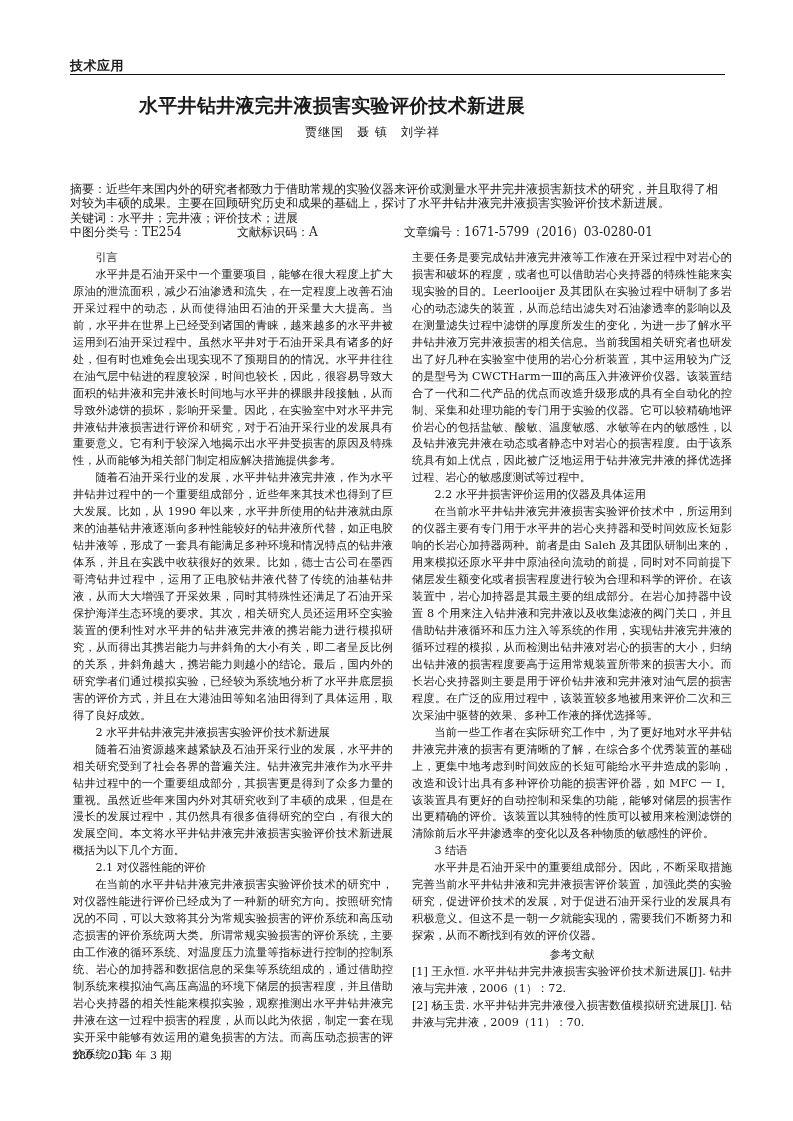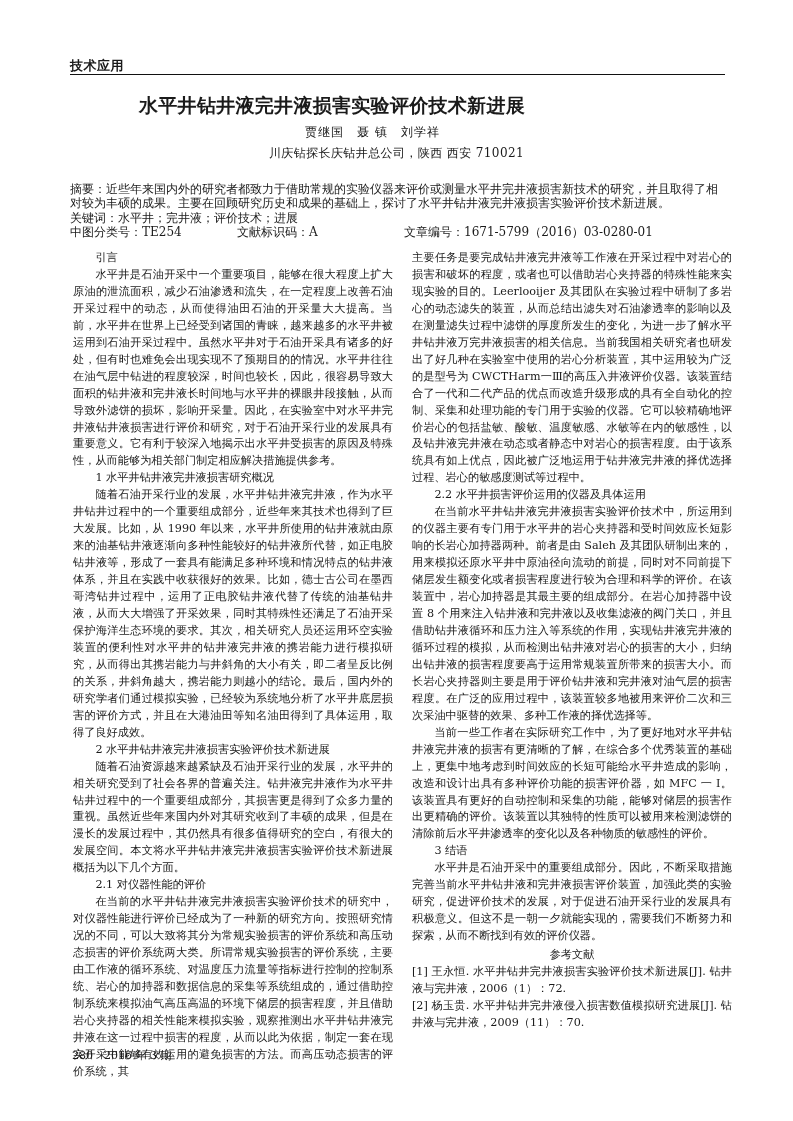--- a/index.html
+++ b/index.html
@@ -27,37 +27,35 @@
   </style>
 </head>
 <body>
 
 <div class="page">
   <div class="running-head">技术应用</div>
   <div class="head-rule"></div>
 
   <div class="title">水平井钻井液完井液损害实验评价技术新进展</div>
   <div class="authors">贾继国　聂 镇　刘学祥</div>
-  <div class="affil">川庆钻探长庆钻井总公司，陕西 西安 710021</div>
 
   <div class="abstract-block">
     <div class="row">摘要：近些年来国内外的研究者都致力于借助常规的实验仪器来评价或测量水平井完井液损害新技术的研究，并且取得了相</div>
     <div class="row">对较为丰硕的成果。主要在回顾研究历史和成果的基础上，探讨了水平井钻井液完井液损害实验评价技术新进展。</div>
     <div class="row">关键词：水平井；完井液；评价技术；进展</div>
     <div class="meta-row">
       <span class="m1">中图分类号：TE254</span>
       <span class="m2">文献标识码：A</span>
       <span>文章编号：1671-5799（2016）03-0280-01</span>
     </div>
   </div>
 
   <div class="col left">
     <h3>引言</h3>
     <p>水平井是石油开采中一个重要项目，能够在很大程度上扩大原油的泄流面积，减少石油渗透和流失，在一定程度上改善石油开采过程中的动态，从而使得油田石油的开采量大大提高。当前，水平井在世界上已经受到诸国的青睐，越来越多的水平井被运用到石油开采过程中。虽然水平井对于石油开采具有诸多的好处，但有时也难免会出现实现不了预期目的的情况。水平井往往在油气层中钻进的程度较深，时间也较长，因此，很容易导致大面积的钻井液和完井液长时间地与水平井的裸眼井段接触，从而导致外滤饼的损坏，影响开采量。因此，在实验室中对水平井完井液钻井液损害进行评价和研究，对于石油开采行业的发展具有重要意义。它有利于较深入地揭示出水平井受损害的原因及特殊性，从而能够为相关部门制定相应解决措施提供参考。</p>
-    <h3>1 水平井钻井液完井液损害研究概况</h3>
     <p>随着石油开采行业的发展，水平井钻井液完井液，作为水平井钻井过程中的一个重要组成部分，近些年来其技术也得到了巨大发展。比如，从 1990 年以来，水平井所使用的钻井液就由原来的油基钻井液逐渐向多种性能较好的钻井液所代替，如正电胶钻井液等，形成了一套具有能满足多种环境和情况特点的钻井液体系，并且在实践中收获很好的效果。比如，德士古公司在墨西哥湾钻井过程中，运用了正电胶钻井液代替了传统的油基钻井液，从而大大增强了开采效果，同时其特殊性还满足了石油开采保护海洋生态环境的要求。其次，相关研究人员还运用环空实验装置的便利性对水平井的钻井液完井液的携岩能力进行模拟研究，从而得出其携岩能力与井斜角的大小有关，即二者呈反比例的关系，井斜角越大，携岩能力则越小的结论。最后，国内外的研究学者们通过模拟实验，已经较为系统地分析了水平井底层损害的评价方式，并且在大港油田等知名油田得到了具体运用，取得了良好成效。</p>
     <h3>2 水平井钻井液完井液损害实验评价技术新进展</h3>
     <p>随着石油资源越来越紧缺及石油开采行业的发展，水平井的相关研究受到了社会各界的普遍关注。钻井液完井液作为水平井钻井过程中的一个重要组成部分，其损害更是得到了众多力量的重视。虽然近些年来国内外对其研究收到了丰硕的成果，但是在漫长的发展过程中，其仍然具有很多值得研究的空白，有很大的发展空间。本文将水平井钻井液完井液损害实验评价技术新进展概括为以下几个方面。</p>
     <h3>2.1 对仪器性能的评价</h3>
     <p>在当前的水平井钻井液完井液损害实验评价技术的研究中，对仪器性能进行评价已经成为了一种新的研究方向。按照研究情况的不同，可以大致将其分为常规实验损害的评价系统和高压动态损害的评价系统两大类。所谓常规实验损害的评价系统，主要由工作液的循环系统、对温度压力流量等指标进行控制的控制系统、岩心的加持器和数据信息的采集等系统组成的，通过借助控制系统来模拟油气高压高温的环境下储层的损害程度，并且借助岩心夹持器的相关性能来模拟实验，观察推测出水平井钻井液完井液在这一过程中损害的程度，从而以此为依据，制定一套在现实开采中能够有效运用的避免损害的方法。而高压动态损害的评价系统，其</p>
   </div>
 
   <div class="col right">
     <p style="text-indent:0">主要任务是要完成钻井液完井液等工作液在开采过程中对岩心的损害和破坏的程度，或者也可以借助岩心夹持器的特殊性能来实现实验的目的。Leerlooijer 及其团队在实验过程中研制了多岩心的动态滤失的装置，从而总结出滤失对石油渗透率的影响以及在测量滤失过程中滤饼的厚度所发生的变化，为进一步了解水平井钻井液万完井液损害的相关信息。当前我国相关研究者也研发出了好几种在实验室中使用的岩心分析装置，其中运用较为广泛的是型号为 CWCTHarm一Ⅲ的高压入井液评价仪器。该装置结合了一代和二代产品的优点而改造升级形成的具有全自动化的控制、采集和处理功能的专门用于实验的仪器。它可以较精确地评价岩心的包括盐敏、酸敏、温度敏感、水敏等在内的敏感性，以及钻井液完井液在动态或者静态中对岩心的损害程度。由于该系统具有如上优点，因此被广泛地运用于钻井液完井液的择优选择过程、岩心的敏感度测试等过程中。</p>
     <h3>2.2 水平井损害评价运用的仪器及具体运用</h3>

